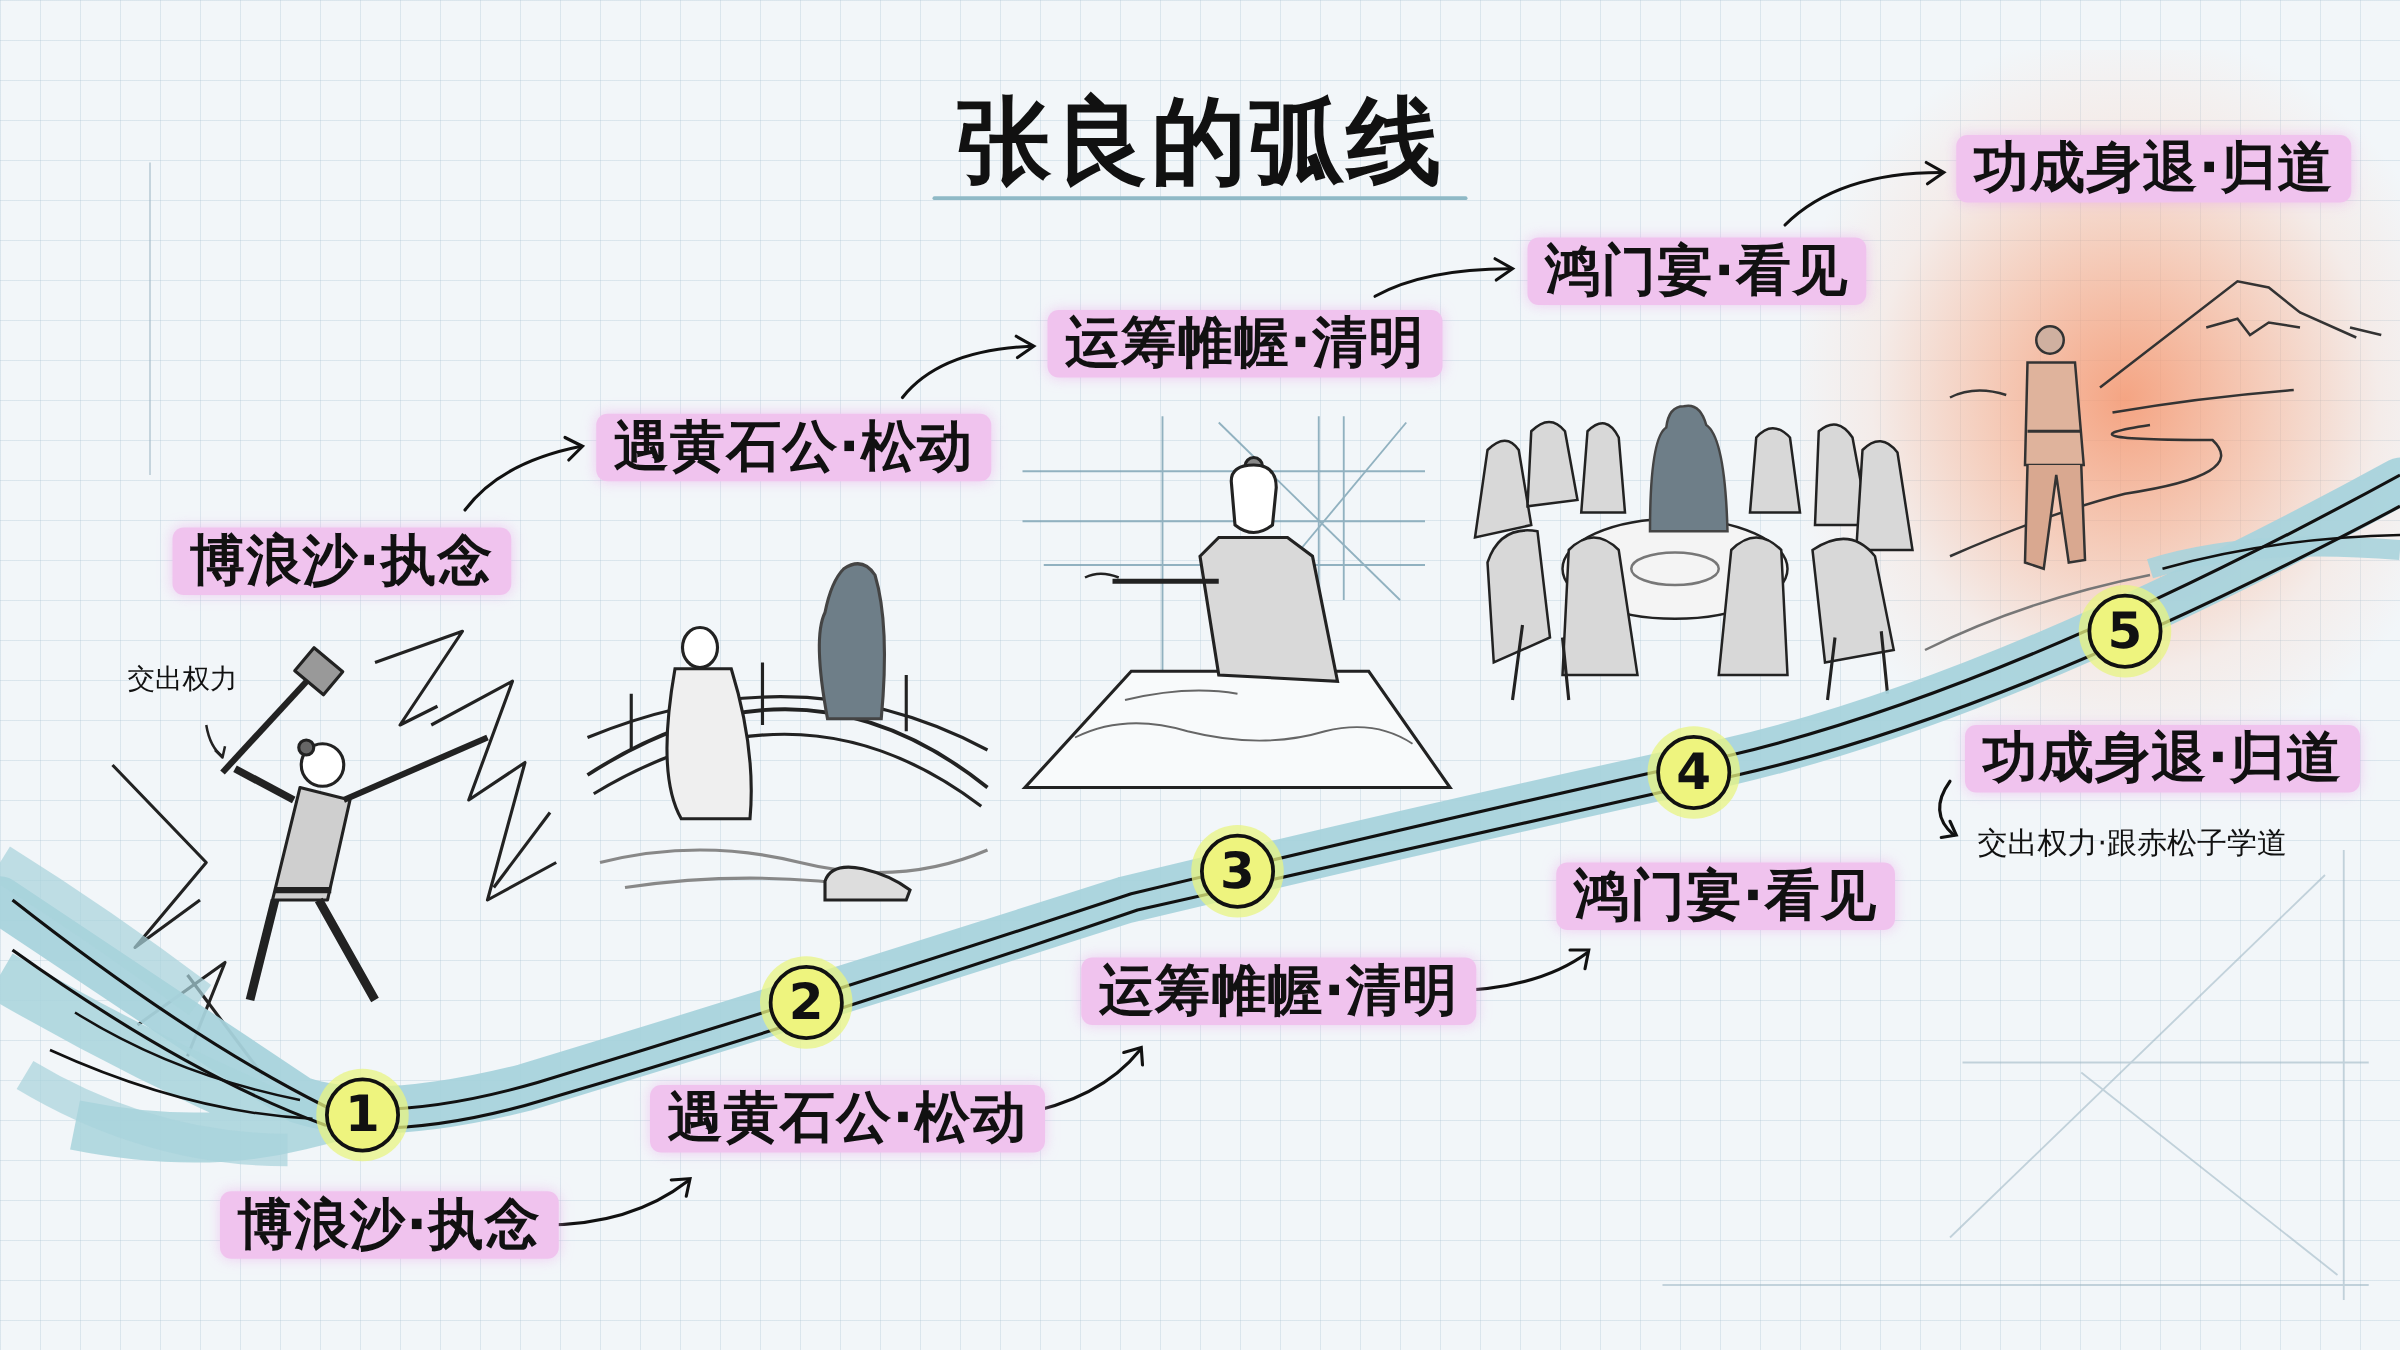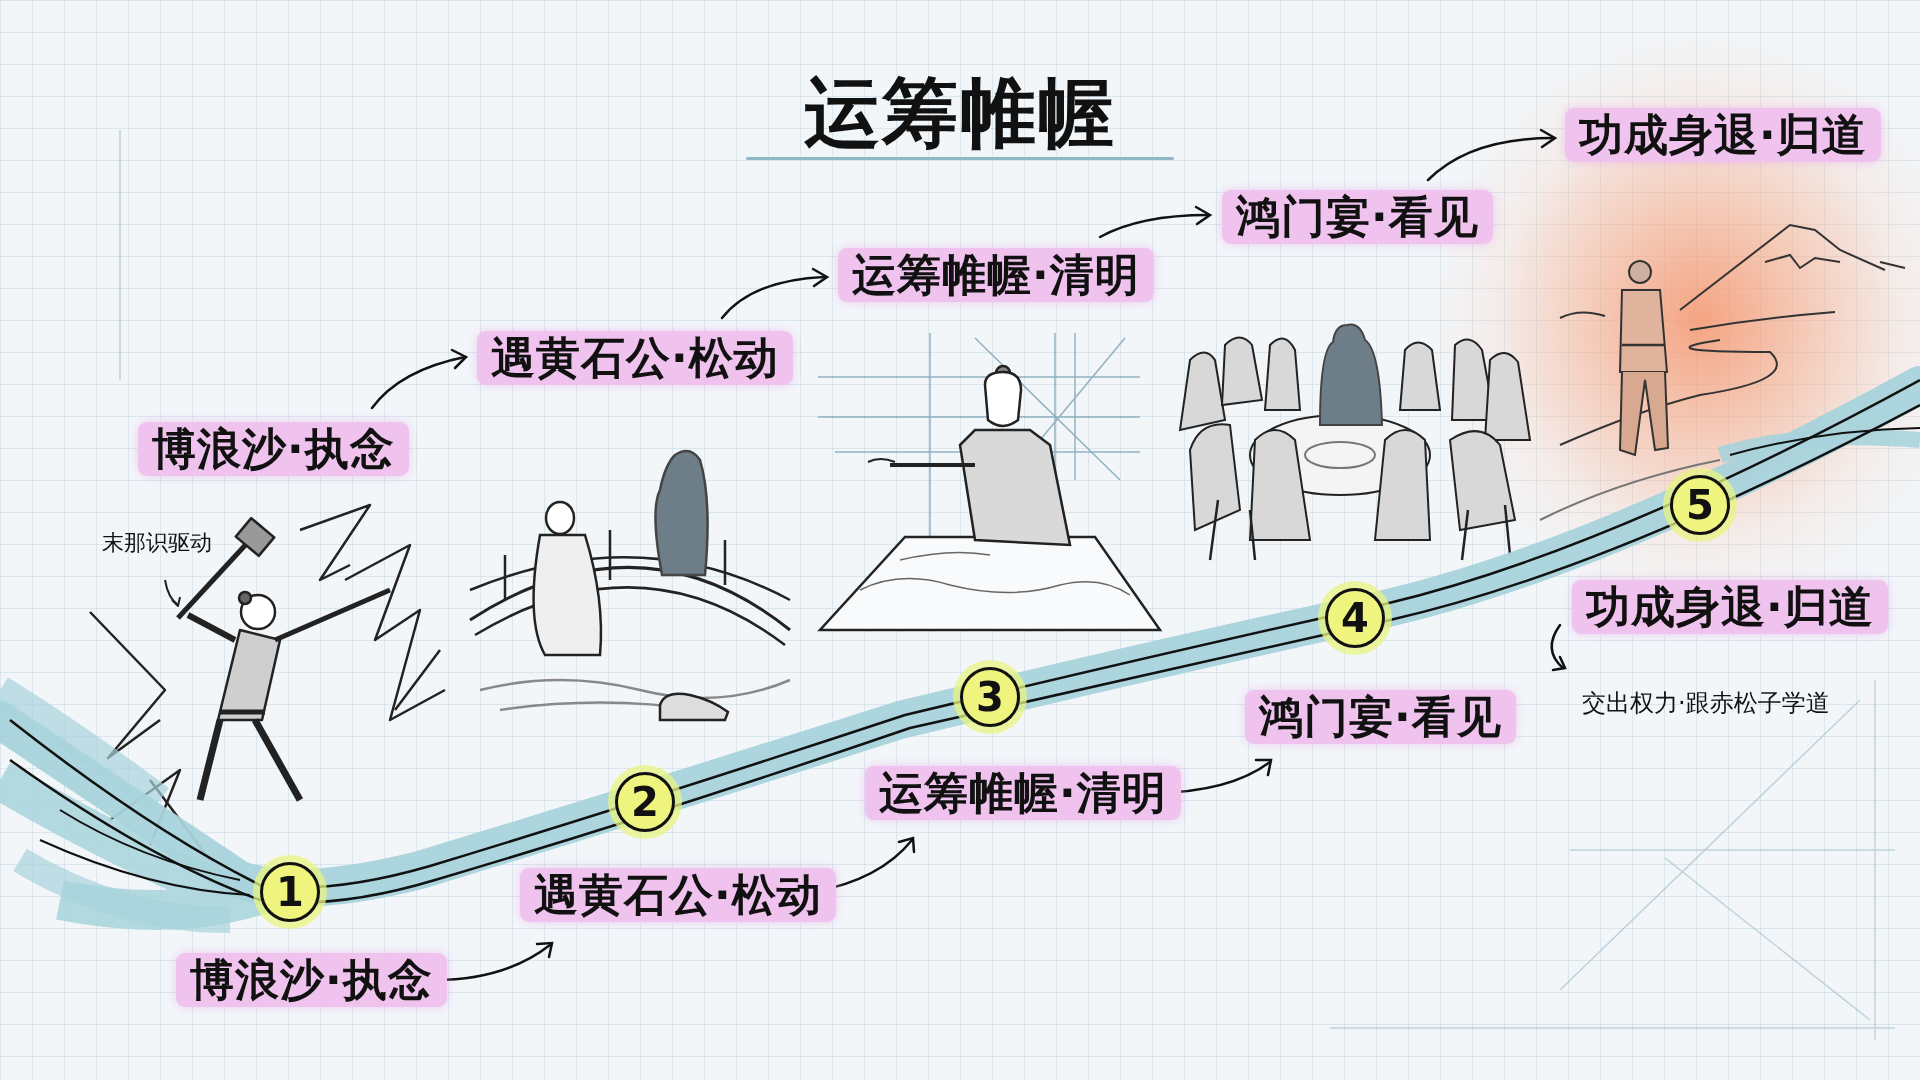--- a/index.html
+++ b/index.html
@@ -32,21 +32,21 @@
     background: #f0c3ee; border-radius: 9px; font-size: 44px; font-weight: bold;
     white-space: nowrap; letter-spacing: 1px;
     box-shadow: 0 0 10px rgba(235,170,235,0.55);
   }
   .num {
     position: absolute; width: 60px; height: 60px; border-radius: 50%;
     background: #eef47e; border: 3px solid #111; box-sizing: border-box;
     font-size: 40px; font-weight: bold; text-align: center; line-height: 54px;
     box-shadow: 0 0 0 7px rgba(232,244,130,0.75);
   }
-  .note { position: absolute; font-size: 24px; white-space: nowrap; margin-top: 29px; }
+  .note { position: absolute; font-size: 24px; white-space: nowrap; }
   .note-small { position: absolute; font-size: 22px; white-space: nowrap; }
 </style>
 </head>
 <body>
 
 <div class="glow"></div>
 
 <svg class="layer" viewBox="0 0 1920 1080">
 
   <g stroke="#9ab4c2" stroke-width="1.5" fill="none" opacity="0.55">
@@ -185,30 +185,30 @@
       <path d="M 537 944 L 552 943 L 549 957"></path>
     <path d="M 813 892 Q 880 880 912 840"></path>
       <path d="M 899 842 L 913 838 L 914 852"></path>
     <path d="M 1155 793 Q 1230 792 1270 762"></path>
       <path d="M 1256 760 L 1271 760 L 1268 775"></path>
     <path d="M 1560 625 Q 1542 650 1563 668"></path>
       <path d="M 1553 670 L 1565 668 L 1560 657"></path>
   </g>
 </svg>
 
-<div class="title">运筹帷幄</div>
+<div class="title">张良的弧线</div>
 <div class="title-underline"></div>
 
 <div class="tag" style="left:138px; top:422px;">博浪沙·执念</div>
 <div class="tag" style="left:477px; top:331px;">遇黄石公·松动</div>
 <div class="tag" style="left:838px; top:248px;">运筹帷幄·清明</div>
 <div class="tag" style="left:1222px; top:190px;">鸿门宴·看见</div>
 <div class="tag" style="left:1565px; top:108px;">功成身退·归道</div>
 
-<div class="note-small" style="left:102px; top:528px;">末那识驱动</div>
+<div class="note-small" style="left:102px; top:528px;">交出权力</div>
 
 <div class="num" style="left:260px; top:862px;">1</div>
 <div class="num" style="left:615px; top:772px;">2</div>
 <div class="num" style="left:960px; top:667px;">3</div>
 <div class="num" style="left:1325px; top:588px;">4</div>
 <div class="num" style="left:1670px; top:475px;">5</div>
 
 <div class="tag" style="left:176px; top:953px;">博浪沙·执念</div>
 <div class="tag" style="left:520px; top:868px;">遇黄石公·松动</div>
 <div class="tag" style="left:865px; top:766px;">运筹帷幄·清明</div>

